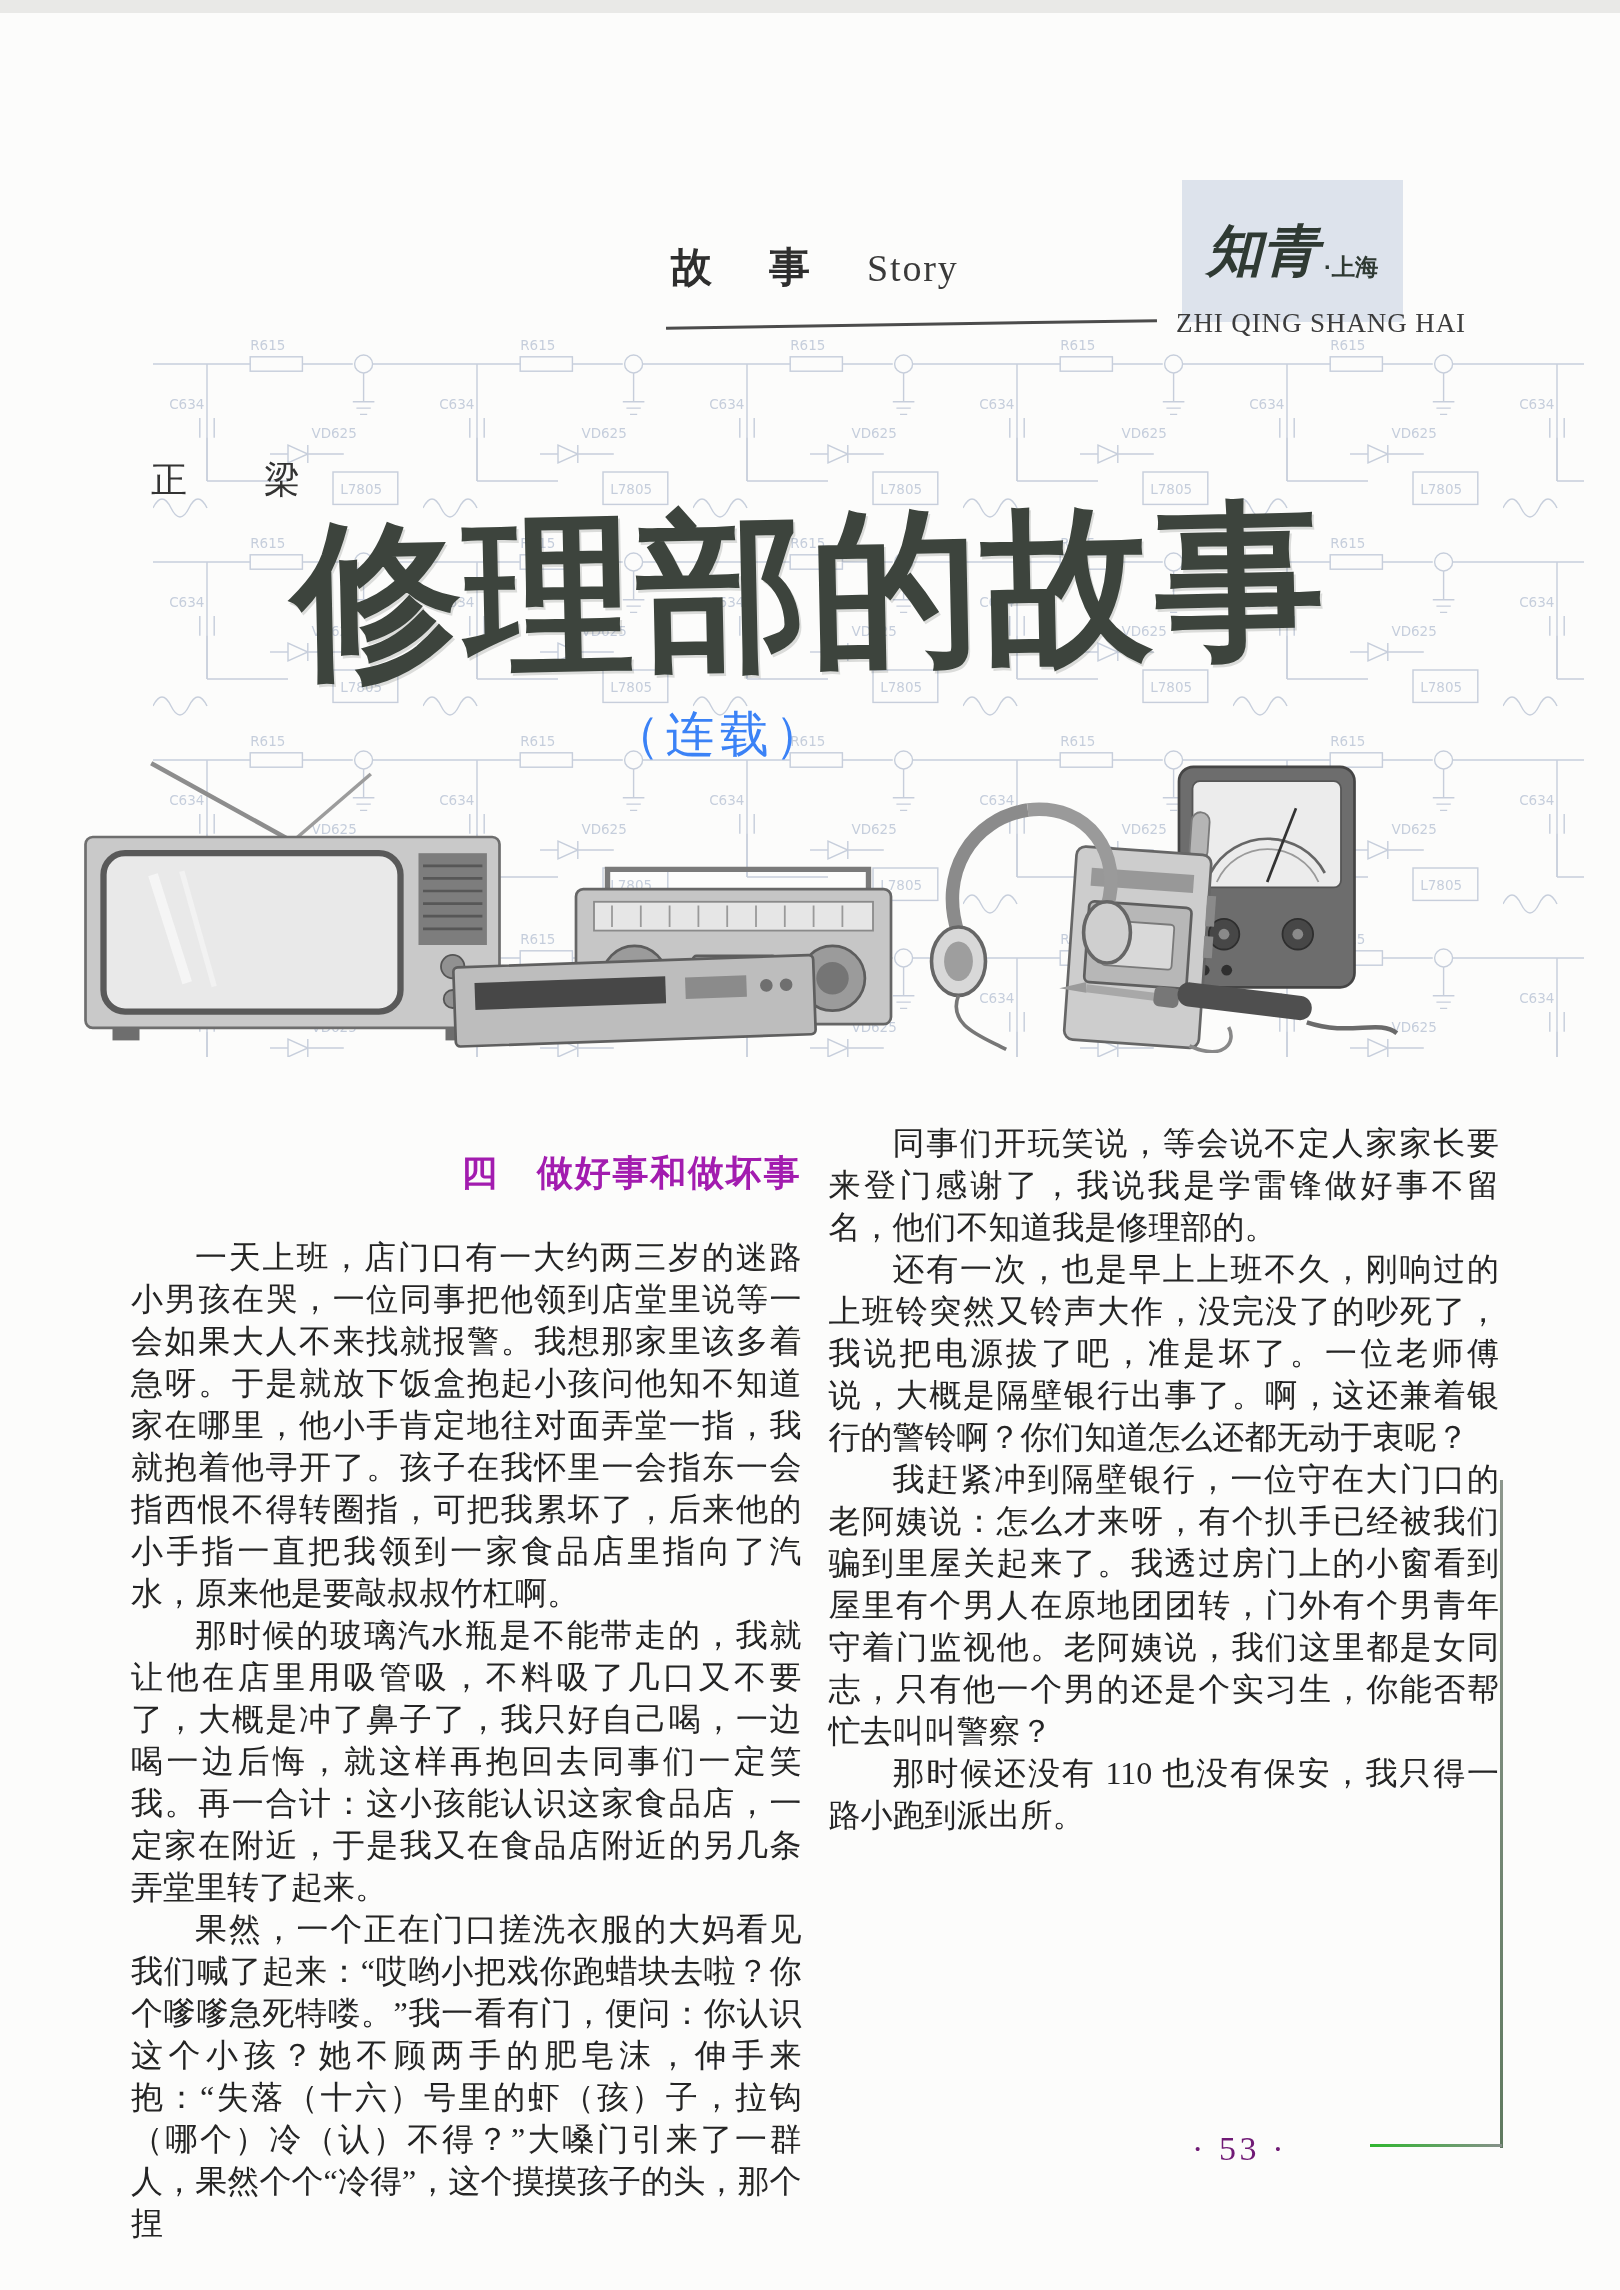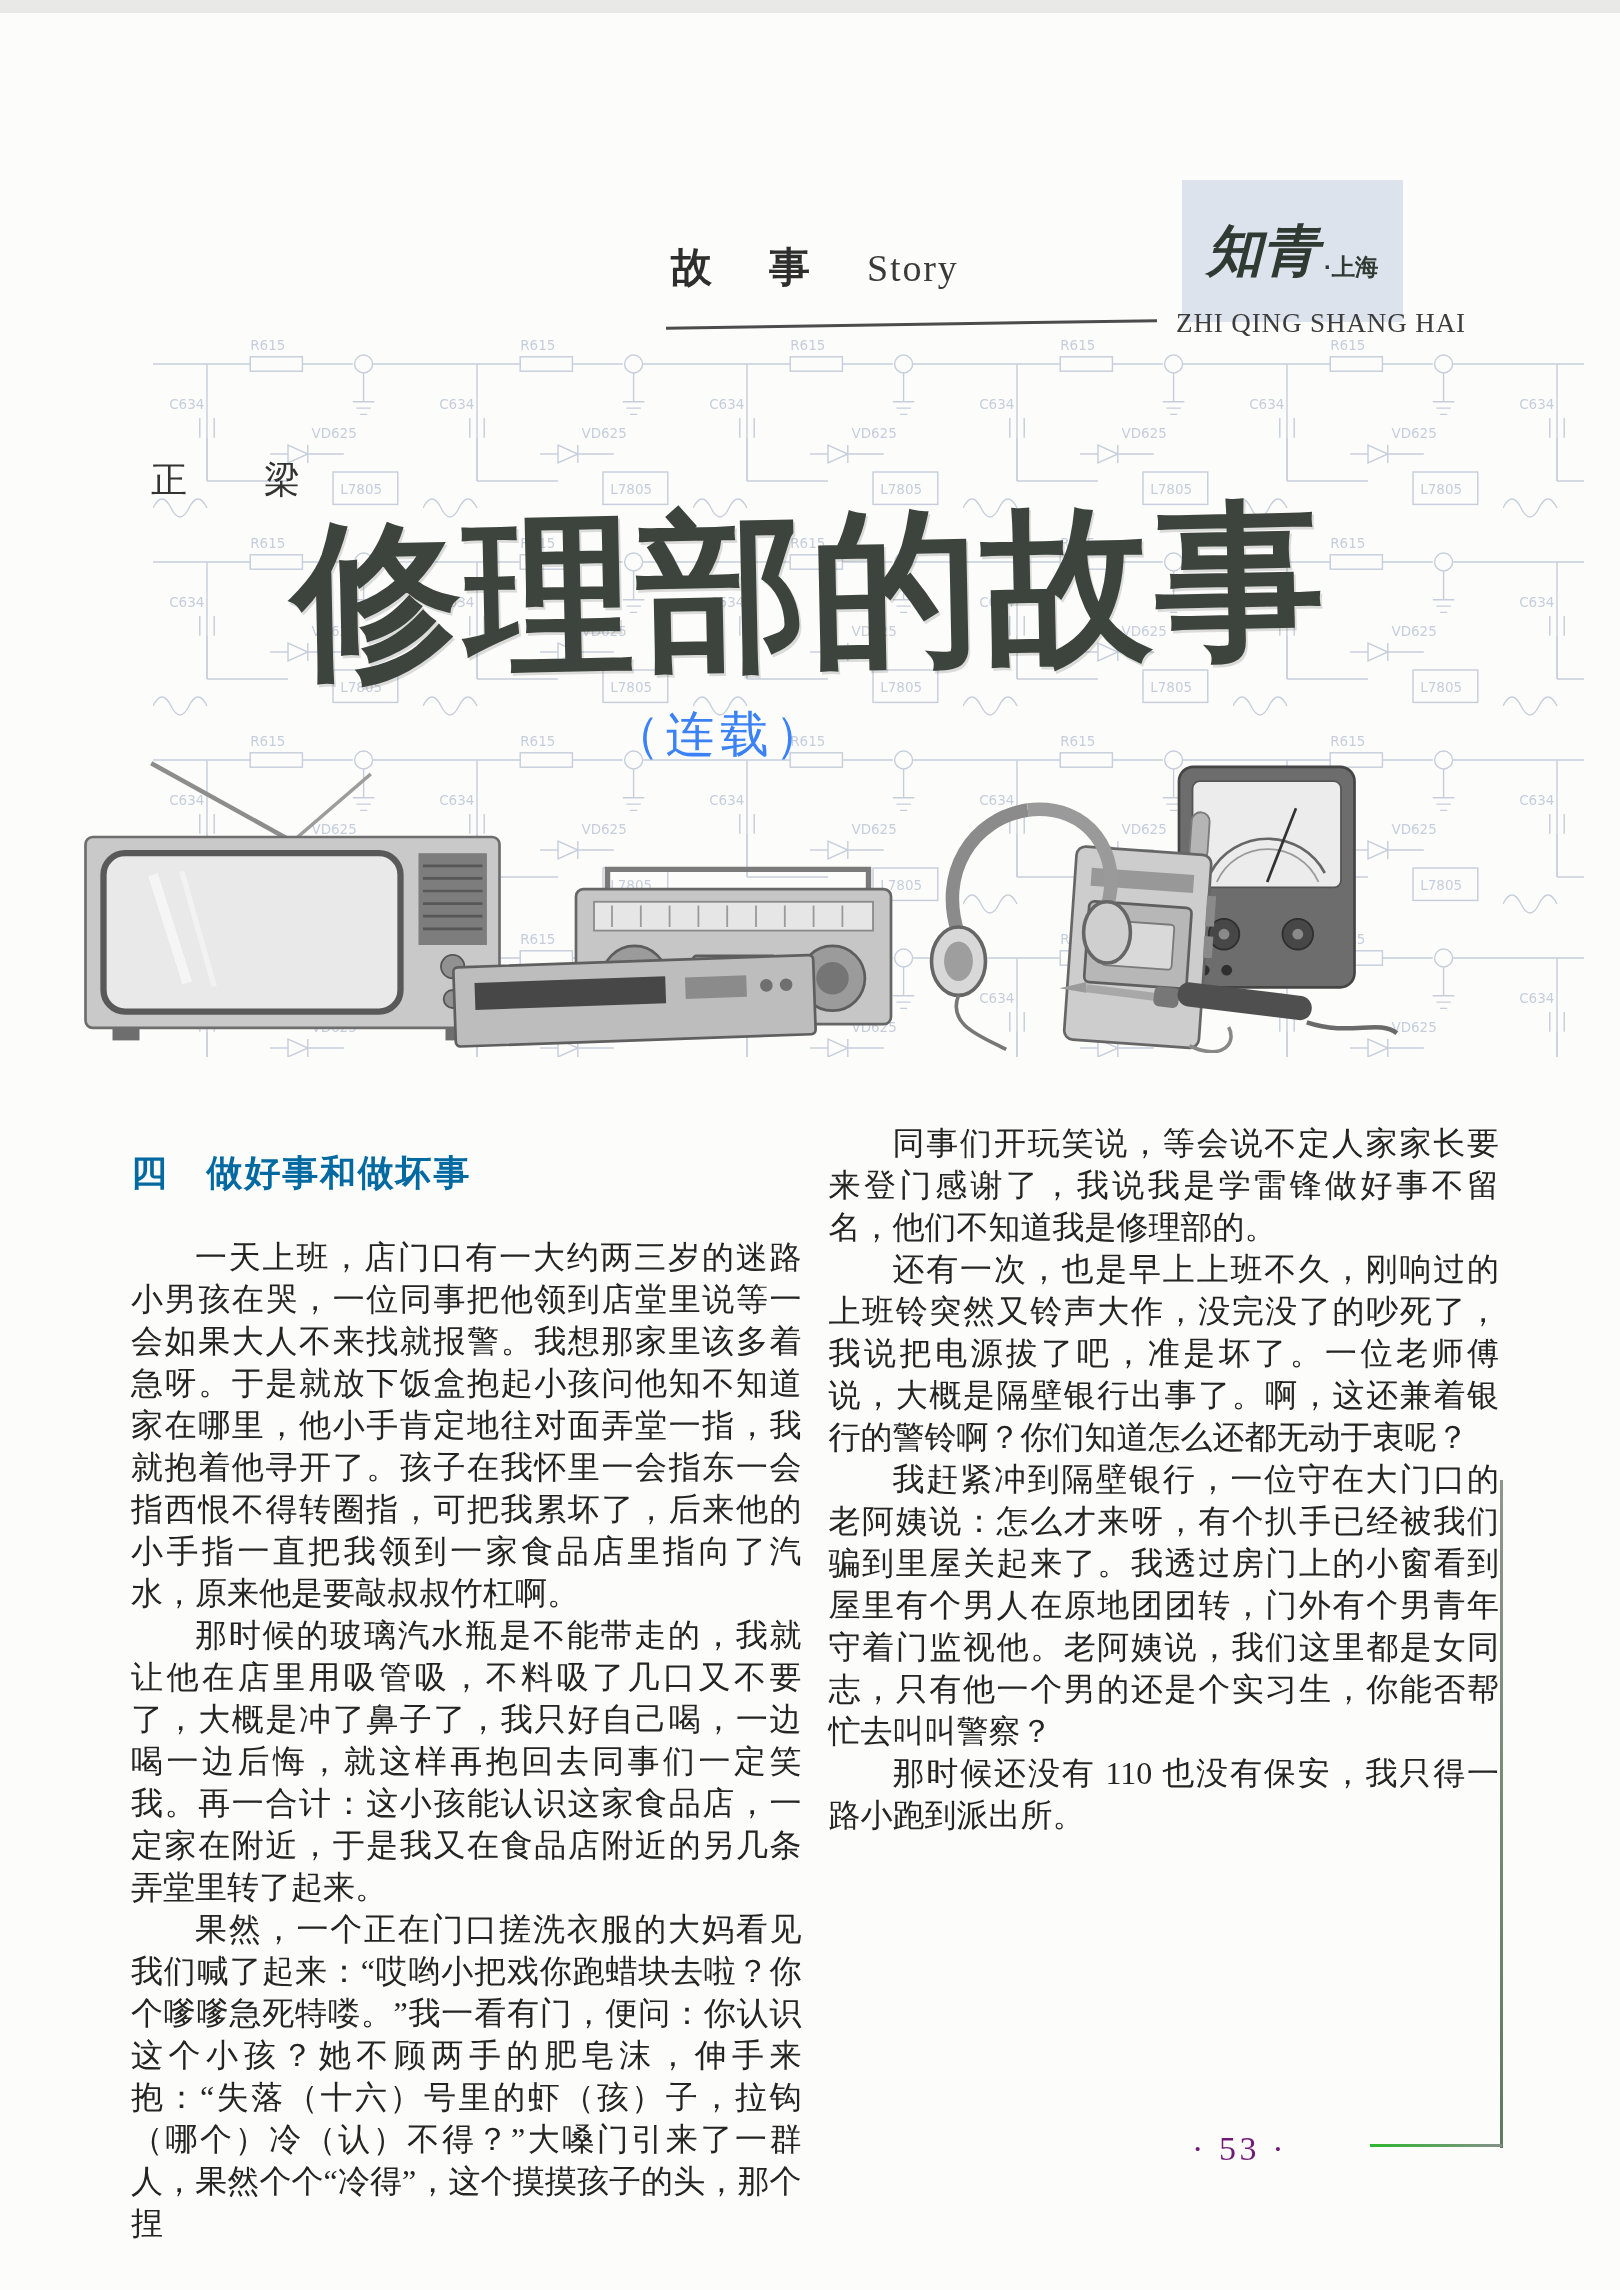--- a/index.html
+++ b/index.html
@@ -29,22 +29,22 @@
          transform:rotate(-1.2deg);letter-spacing:3.6px;text-shadow:1.8px 2.7px 0 rgba(70,75,70,0.18);}
   .subtitle{position:absolute;left:270px;top:689px;width:900px;text-align:center;
             font-size:49px;letter-spacing:5.4px;color:#3b82f6;}
 
   
   .devices{position:absolute;left:72px;top:743px;width:1350px;height:297px;}
 
   
   .columns{position:absolute;left:131px;top:1109px;width:1368px;display:flex;gap:27px;}
   .col{width:671px;}
-  .col h2{margin:27px 0 38px 0;text-align:left;font-family:"Liberation Sans","DejaVu Sans",sans-serif;
-          font-weight:bold;font-size:36px;letter-spacing:1.8px;color:#0369a1;}
+  .col h2{margin:27px 0 38px 0;text-align:right;font-family:"Liberation Sans","DejaVu Sans",sans-serif;
+          font-weight:bold;font-size:36px;letter-spacing:1.8px;color:#a21caf;}
   .col p{margin:0;font-size:32px;line-height:42px;text-align:justify;text-indent:2em;color:#242424;}
   .col p.cont{text-indent:0;}
 
   
   .v-line{position:absolute;left:1500px;top:1467px;width:2.7px;height:668px;
           background:linear-gradient(#8d978d,#5f7a5f);}
   .h-line{position:absolute;left:1370px;top:2131px;width:132px;height:2.7px;
           background:linear-gradient(90deg,#2fb62f,#87908a);}
   .page-number{position:absolute;left:1192px;top:2117px;font-size:34px;letter-spacing:3.6px;color:#701a75;}
 </style>

